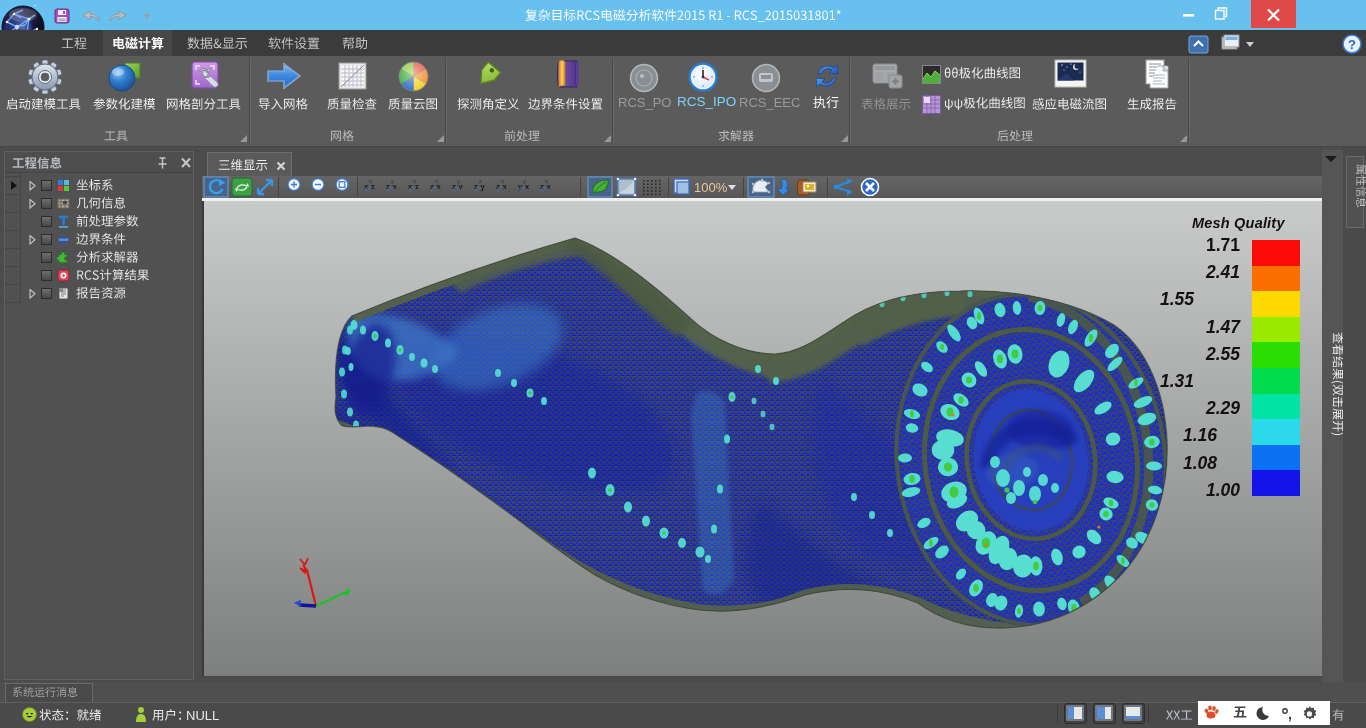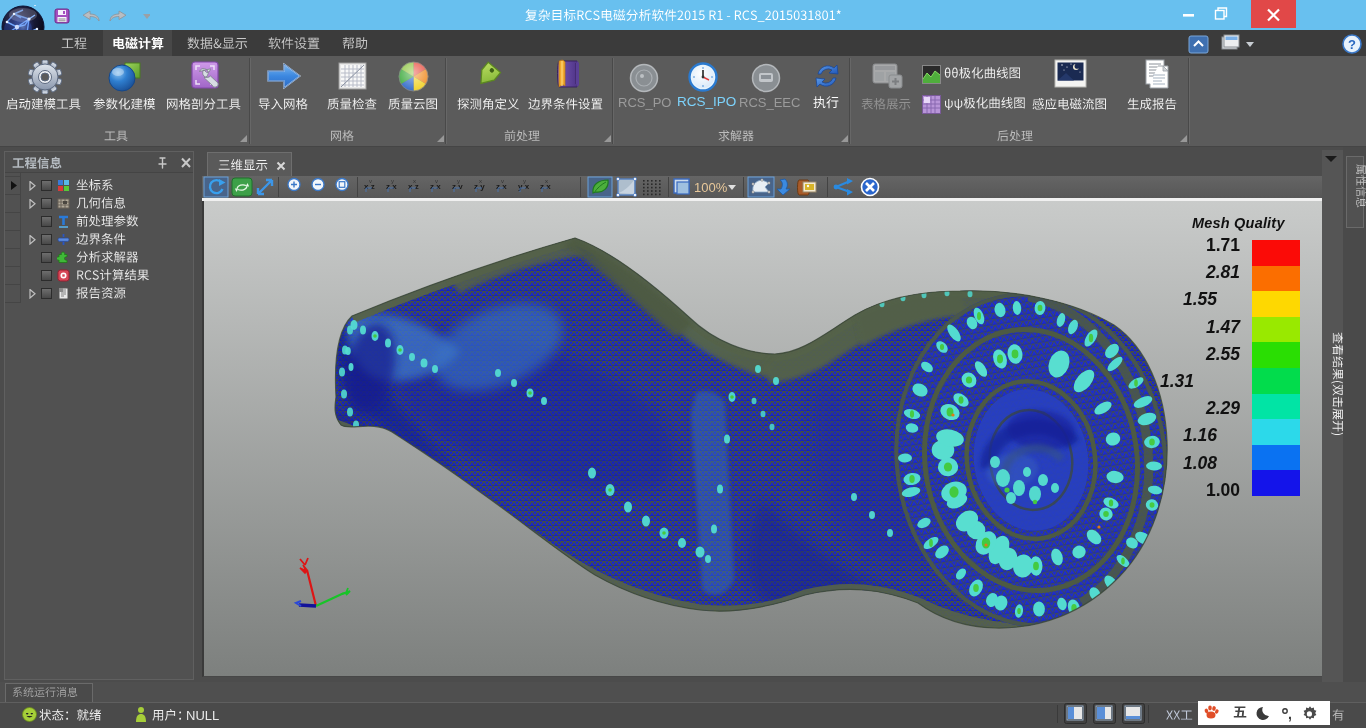--- a/index.html
+++ b/index.html
@@ -830,29 +830,29 @@
 <div class="abs" style="left:1252px;top:265.6px;width:48px;height:25.6px;background:#fb6e00"></div>
 <div class="abs" style="left:1252px;top:291.2px;width:48px;height:25.6px;background:#fed801"></div>
 <div class="abs" style="left:1252px;top:316.8px;width:48px;height:25.6px;background:#99e900"></div>
 <div class="abs" style="left:1252px;top:342.4px;width:48px;height:25.6px;background:#2ade03"></div>
 <div class="abs" style="left:1252px;top:368.0px;width:48px;height:25.6px;background:#02dc4c"></div>
 <div class="abs" style="left:1252px;top:393.6px;width:48px;height:25.6px;background:#01e4a5"></div>
 <div class="abs" style="left:1252px;top:419.2px;width:48px;height:25.6px;background:#2cd9ea"></div>
 <div class="abs" style="left:1252px;top:444.8px;width:48px;height:25.6px;background:#0a72f2"></div>
 <div class="abs" style="left:1252px;top:470.4px;width:48px;height:25.6px;background:#1414ea"></div>
 <div class="abs" style="left:1160px;top:235.0px;width:80px;height:20px;color:#111;font-size:17.5px;font-weight:bold;text-align:right">1.71</div>
-<div class="abs" style="left:1160px;top:262.2px;width:80px;height:20px;color:#111;font-size:17.5px;font-weight:bold;font-style:italic;text-align:right">2.81</div>
-<div class="abs" style="left:1160px;top:289.4px;width:80px;height:20px;color:#111;font-size:17.5px;font-weight:bold;font-style:italic;text-align:center">1.55</div>
+<div class="abs" style="left:1160px;top:262.2px;width:80px;height:20px;color:#111;font-size:17.5px;font-weight:bold;font-style:italic;text-align:right">2.41</div>
+<div class="abs" style="left:1160px;top:289.4px;width:80px;height:20px;color:#111;font-size:17.5px;font-weight:bold;font-style:italic;text-align:left">1.55</div>
 <div class="abs" style="left:1160px;top:316.6px;width:80px;height:20px;color:#111;font-size:17.5px;font-weight:bold;font-style:italic;text-align:right">1.47</div>
 <div class="abs" style="left:1160px;top:343.8px;width:80px;height:20px;color:#111;font-size:17.5px;font-weight:bold;font-style:italic;text-align:right">2.55</div>
 <div class="abs" style="left:1160px;top:371.0px;width:80px;height:20px;color:#111;font-size:17.5px;font-weight:bold;font-style:italic;">1.31</div>
 <div class="abs" style="left:1160px;top:398.2px;width:80px;height:20px;color:#111;font-size:17.5px;font-weight:bold;font-style:italic;text-align:right">2.29</div>
 <div class="abs" style="left:1160px;top:425.4px;width:80px;height:20px;color:#111;font-size:17.5px;font-weight:bold;font-style:italic;text-align:center">1.16</div>
 <div class="abs" style="left:1160px;top:452.6px;width:80px;height:20px;color:#111;font-size:17.5px;font-weight:bold;font-style:italic;text-align:center">1.08</div>
-<div class="abs" style="left:1160px;top:479.8px;width:80px;height:20px;color:#111;font-size:17.5px;font-weight:bold;text-align:right">1.00</div>
+<div class="abs" style="left:1160px;top:479.8px;width:80px;height:20px;color:#111;font-size:17.5px;font-weight:bold;font-style:italic;text-align:right">1.00</div>
 <div class="abs" style="left:1322px;top:150px;width:21px;height:532px;background:#555555"></div>
 <svg class="abs" style="left:1324px;top:155px" width="14" height="8">
       <path d="M1,1 L13,1 L7,7 Z" fill="#1a1a1a"></path>
     </svg>
 <svg class="abs" style="left:1322px;top:330px;overflow:visible" width="21" height="140">
       <g transform="translate(15,2) rotate(90)">
         <path d="M3.5 -2.6H8.4V-1.6H3.5ZM3.5 -4.2H8.4V-3.2H3.5ZM2.7 -4.9V-1.0H9.3V-4.9ZM0.9 -0.2V0.6H11.2V-0.2ZM5.5 -10.1V-8.6H0.7V-7.8H4.5C3.5 -6.6 1.9 -5.6 0.4 -5.1C0.6 -4.9 0.9 -4.6 1.0 -4.4C2.7 -5.0 4.4 -6.3 5.5 -7.7V-5.2H6.4V-7.7C7.5 -6.3 9.3 -5.1 11.0 -4.5C11.1 -4.7 11.4 -5.0 11.6 -5.2C10.1 -5.7 8.4 -6.7 7.4 -7.8H11.3V-8.6H6.4V-10.1Z M16.0 -2.6H21.2V-1.7H16.0ZM16.0 -3.2V-4.0H21.2V-3.2ZM16.0 -1.1H21.2V-0.2H16.0ZM21.9 -10.0C20.0 -9.6 16.3 -9.4 13.4 -9.4C13.5 -9.2 13.6 -8.9 13.6 -8.7C14.6 -8.7 15.8 -8.7 16.9 -8.8C16.8 -8.5 16.7 -8.2 16.6 -7.9H13.6V-7.2H16.4C16.2 -6.9 16.1 -6.6 16.0 -6.3H12.7V-5.6H15.6C14.8 -4.3 13.8 -3.2 12.4 -2.4C12.6 -2.2 12.9 -1.9 13.0 -1.7C13.8 -2.2 14.5 -2.8 15.1 -3.5V1.0H16.0V0.5H21.2V1.0H22.1V-4.7H16.1C16.3 -5.0 16.4 -5.3 16.6 -5.6H23.3V-6.3H17.0C17.1 -6.6 17.2 -6.9 17.4 -7.2H22.6V-7.9H17.6L17.9 -8.8C19.6 -8.9 21.3 -9.1 22.5 -9.3Z M24.4 -0.6 24.6 0.3C25.8 0.0 27.4 -0.3 28.9 -0.7L28.8 -1.5C27.2 -1.2 25.5 -0.8 24.4 -0.6ZM24.7 -5.1C24.9 -5.2 25.2 -5.3 26.7 -5.4C26.1 -4.7 25.6 -4.1 25.4 -3.9C25.0 -3.4 24.7 -3.1 24.5 -3.1C24.6 -2.8 24.7 -2.4 24.8 -2.2C25.0 -2.4 25.5 -2.5 28.8 -3.1C28.8 -3.3 28.8 -3.6 28.8 -3.9L26.1 -3.4C27.1 -4.5 28.0 -5.7 28.8 -7.0L28.0 -7.5C27.8 -7.1 27.5 -6.7 27.2 -6.3L25.6 -6.1C26.4 -7.1 27.0 -8.4 27.6 -9.6L26.7 -10.0C26.2 -8.6 25.3 -7.1 25.0 -6.7C24.8 -6.3 24.6 -6.1 24.4 -6.0C24.5 -5.8 24.6 -5.3 24.7 -5.1ZM31.7 -10.1V-8.5H28.9V-7.6H31.7V-5.7H29.2V-4.9H35.1V-5.7H32.6V-7.6H35.3V-8.5H32.6V-10.1ZM29.5 -3.6V0.9H30.4V0.4H33.9V0.9H34.8V-3.6ZM30.4 -0.4V-2.8H33.9V-0.4Z M37.9 -9.5V-4.7H41.5V-3.7H36.7V-2.9H40.8C39.7 -1.7 38.0 -0.7 36.4 -0.2C36.6 0.0 36.9 0.3 37.1 0.6C38.6 -0.0 40.4 -1.2 41.5 -2.5V1.0H42.5V-2.6C43.7 -1.3 45.4 -0.1 47.0 0.5C47.1 0.3 47.4 -0.1 47.6 -0.3C46.1 -0.8 44.3 -1.8 43.2 -2.9H47.3V-3.7H42.5V-4.7H46.2V-9.5ZM38.8 -6.8H41.5V-5.5H38.8ZM42.5 -6.8H45.2V-5.5H42.5ZM38.8 -8.7H41.5V-7.5H38.8ZM42.5 -8.7H45.2V-7.5H42.5Z M50.9 2.4 51.5 2.1C50.5 0.3 50.0 -1.7 50.0 -3.7C50.0 -5.8 50.5 -7.8 51.5 -9.5L50.9 -9.8C49.8 -8.0 49.1 -6.1 49.1 -3.7C49.1 -1.4 49.8 0.6 50.9 2.4Z M62.1 -8.3C61.8 -6.4 61.2 -4.7 60.5 -3.4C59.8 -4.8 59.4 -6.5 59.1 -8.3ZM58.0 -9.2V-8.3H58.3C58.6 -6.0 59.1 -4.1 59.9 -2.5C59.1 -1.3 58.0 -0.4 56.9 0.2C57.1 0.4 57.4 0.7 57.5 0.9C58.6 0.3 59.6 -0.5 60.4 -1.6C61.1 -0.5 61.9 0.4 63.0 1.0C63.1 0.7 63.4 0.4 63.6 0.2C62.5 -0.4 61.6 -1.3 61.0 -2.4C62.0 -4.1 62.7 -6.3 63.1 -9.0L62.5 -9.2L62.3 -9.2ZM52.9 -6.5C53.7 -5.6 54.5 -4.5 55.2 -3.5C54.5 -1.8 53.6 -0.6 52.5 0.2C52.7 0.4 53.0 0.7 53.1 0.9C54.2 0.1 55.1 -1.1 55.8 -2.6C56.3 -1.8 56.7 -1.2 56.9 -0.6L57.7 -1.2C57.3 -1.9 56.8 -2.7 56.2 -3.6C56.8 -5.1 57.3 -6.9 57.5 -9.0L56.9 -9.2L56.7 -9.2H52.8V-8.3H56.5C56.3 -6.9 56.0 -5.6 55.6 -4.5C55.0 -5.4 54.3 -6.3 53.6 -7.0Z M65.8 -3.6V0.3H73.4V1.0H74.3V-3.6H73.4V-0.6H70.6V-4.5H75.3V-5.4H70.6V-7.3H74.5V-8.2H70.6V-10.1H69.6V-8.2H65.7V-7.3H69.6V-5.4H64.8V-4.5H69.6V-0.6H66.8V-3.6Z M79.8 1.0V1.0C80.0 0.8 80.4 0.7 83.4 -0.0C83.4 -0.2 83.4 -0.6 83.5 -0.8L80.9 -0.2V-2.7H82.5C83.4 -0.8 84.9 0.4 87.0 1.0C87.2 0.7 87.4 0.4 87.6 0.2C86.5 0.0 85.6 -0.4 84.9 -0.9C85.5 -1.2 86.3 -1.7 86.8 -2.1L86.1 -2.6C85.7 -2.2 85.0 -1.7 84.3 -1.4C84.0 -1.8 83.6 -2.2 83.4 -2.7H87.5V-3.5H84.9V-4.7H87.0V-5.5H84.9V-6.6H84.1V-5.5H81.7V-6.6H80.9V-5.5H79.0V-4.7H80.9V-3.5H78.7V-2.7H80.0V-0.7C80.0 -0.2 79.7 0.1 79.4 0.2C79.6 0.4 79.8 0.8 79.8 1.0ZM81.7 -4.7H84.1V-3.5H81.7ZM78.6 -8.7H85.8V-7.5H78.6ZM77.7 -9.5V-6.0C77.7 -4.1 77.6 -1.4 76.4 0.5C76.7 0.6 77.1 0.8 77.2 1.0C78.5 -1.0 78.6 -3.9 78.6 -6.0V-6.7H86.7V-9.5Z M95.8 -8.4V-5.0H92.5V-5.5V-8.4ZM88.7 -5.0V-4.2H91.5C91.3 -2.5 90.7 -0.9 88.7 0.3C88.9 0.5 89.3 0.8 89.4 1.0C91.6 -0.4 92.3 -2.3 92.4 -4.2H95.8V1.0H96.8V-4.2H99.4V-5.0H96.8V-8.4H99.1V-9.3H89.1V-8.4H91.6V-5.5L91.6 -5.0Z M101.2 2.4C102.3 0.6 103.0 -1.4 103.0 -3.7C103.0 -6.1 102.3 -8.0 101.2 -9.8L100.6 -9.5C101.6 -7.8 102.1 -5.8 102.1 -3.7C102.1 -1.7 101.6 0.3 100.6 2.1Z" transform="translate(0,3.5)" fill="#f0f0f0"></path>
       </g>
     </svg>
 <div class="abs" style="left:1343px;top:147px;width:23px;height:535px;background:#4a4a4a"></div>

